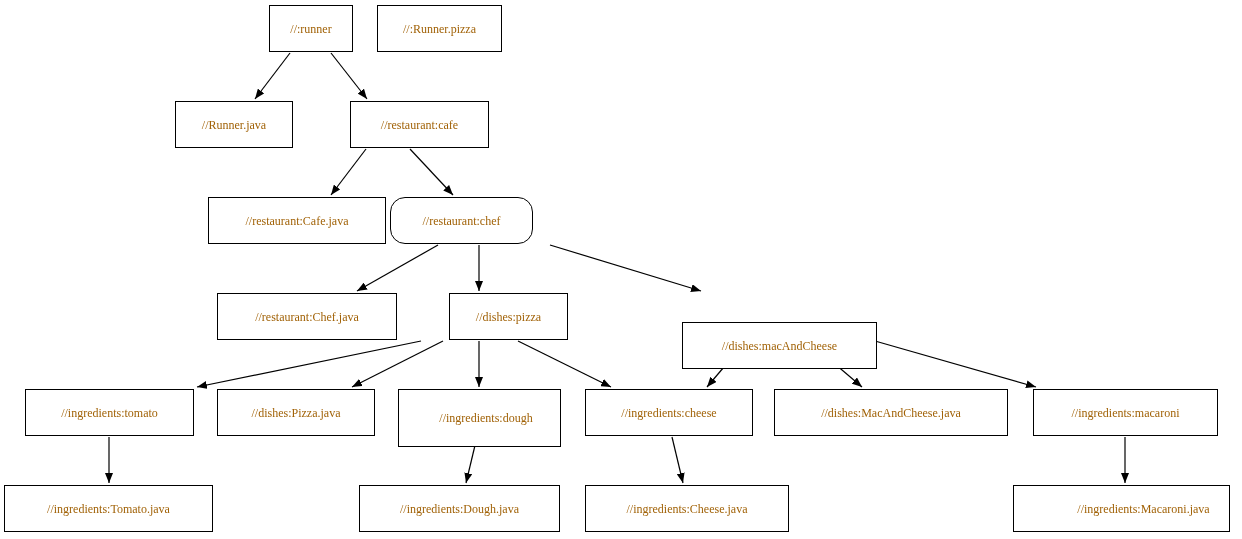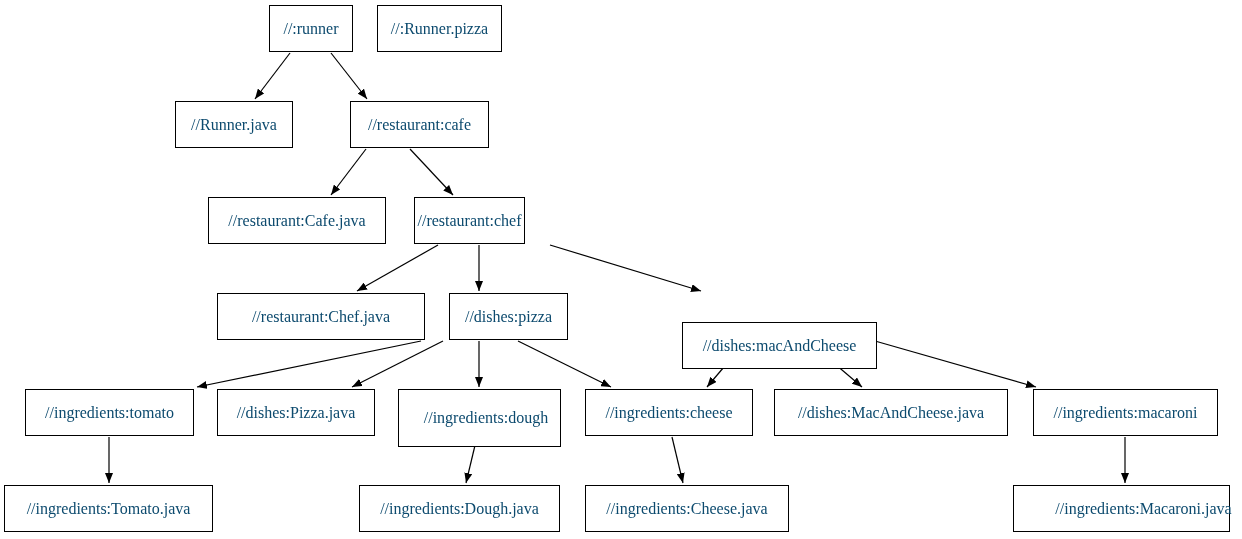--- a/index.html
+++ b/index.html
@@ -20,25 +20,25 @@
     left: 0;
     top: 0;
     width: 1242px;
     height: 539px;
   }
   .node {
     position: absolute;
     box-sizing: border-box;
     border: 1px solid #000000;
     background: #ffffff;
-    color: #0c4a6e;
+    color: #a16207;
     display: flex;
     align-items: center;
     justify-content: center;
-    font-size: 16px;
+    font-size: 12px;
     line-height: 1;
     white-space: nowrap;
   }
 </style>
 </head>
 <body>
 
 <div class="canvas">
 
   <svg class="edge-layer" width="1242" height="539" viewBox="0 0 1242 539" xmlns="http://www.w3.org/2000/svg">
@@ -67,22 +67,22 @@
       <line x1="672" y1="437" x2="683" y2="483" marker-end="url(#arrow)"></line>
       <line x1="1125" y1="437" x2="1125" y2="483" marker-end="url(#arrow)"></line>
     </g>
   </svg>
 
   <div class="node" style="left:269px;  top:5px;   width:84px;  height:47px;">//:runner</div>
   <div class="node" style="left:377px;  top:5px;   width:125px; height:47px;">//:Runner.pizza</div>
   <div class="node" style="left:175px;  top:101px; width:118px; height:47px;">//Runner.java</div>
   <div class="node" style="left:318px;  top:101px; width:139px; height:47px;margin-left:32px;">//restaurant:cafe</div>
   <div class="node" style="left:208px;  top:197px; width:178px; height:47px;">//restaurant:Cafe.java</div>
-  <div class="node" style="left:414px;  top:197px; width:111px; height:47px;">//restaurant:chef</div>
-  <div class="node" style="left:217px;  top:293px; width:208px; height:47px;">//restaurant:Chef.java</div>
+  <div class="node" style="left:390px;  top:197px; width:143px; height:47px;border-radius:15px;">//restaurant:chef</div>
+  <div class="node" style="left:217px;  top:293px; width:180px; height:47px;">//restaurant:Chef.java</div>
   <div class="node" style="left:419px;  top:293px; width:119px; height:47px;margin-left:30px;">//dishes:pizza</div>
   <div class="node" style="left:682px;  top:282px; width:195px; height:47px;margin-top:40px;">//dishes:macAndCheese</div>
   <div class="node" style="left:25px;   top:389px; width:169px; height:47px;">//ingredients:tomato</div>
   <div class="node" style="left:217px;  top:389px; width:158px; height:47px;">//dishes:Pizza.java</div>
   <div class="node" style="left:398px;  top:389px; width:163px; height:58px;padding-left:13px;">//ingredients:dough</div>
   <div class="node" style="left:585px;  top:389px; width:168px; height:47px;">//ingredients:cheese</div>
   <div class="node" style="left:774px;  top:389px; width:234px; height:47px;">//dishes:MacAndCheese.java</div>
   <div class="node" style="left:1033px; top:389px; width:185px; height:47px;">//ingredients:macaroni</div>
   <div class="node" style="left:4px;    top:485px; width:209px; height:47px;">//ingredients:Tomato.java</div>
   <div class="node" style="left:359px;  top:485px; width:201px; height:47px;">//ingredients:Dough.java</div>

